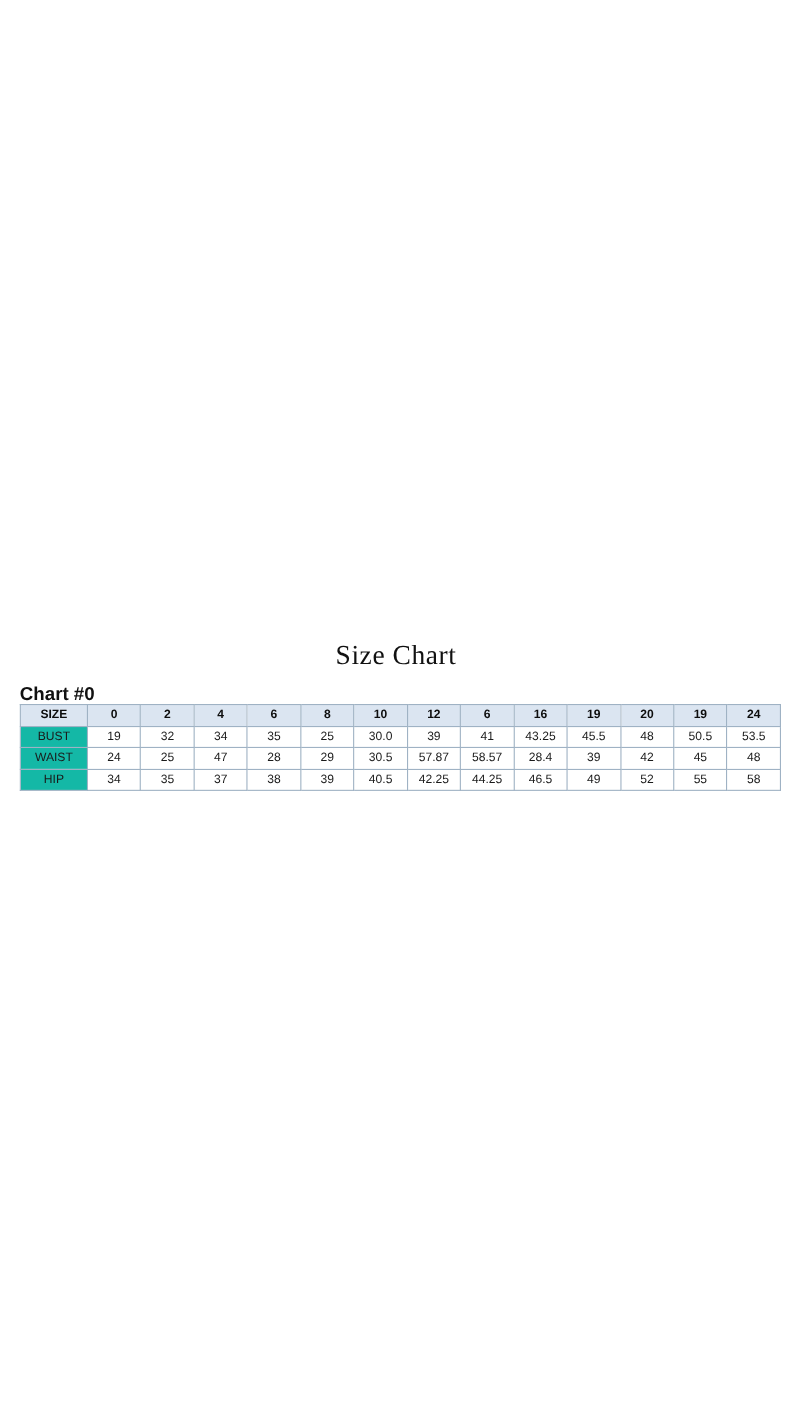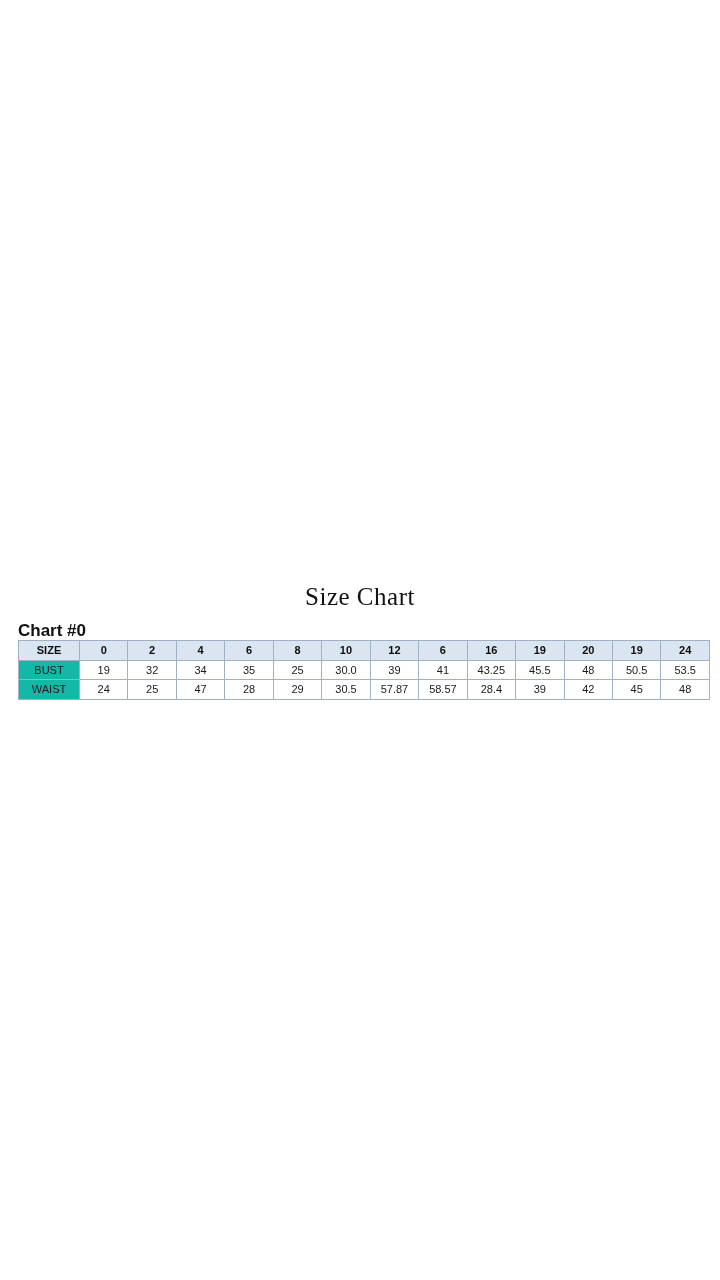--- a/index.html
+++ b/index.html
@@ -120,15 +120,31 @@
         <td>29</td>
         <td>30.5</td>
         <td>57.87</td>
         <td>58.57</td>
         <td>28.4</td>
         <td>39</td>
         <td>42</td>
         <td>45</td>
         <td>48</td>
       </tr>
+      <tr>
+        <td class="col-first row-head">HIP</td>
+        <td>34</td>
+        <td>35</td>
+        <td>37</td>
+        <td>38</td>
+        <td>39</td>
+        <td>40.5</td>
+        <td>42.25</td>
+        <td>44.25</td>
+        <td>46.5</td>
+        <td>49</td>
+        <td>52</td>
+        <td>55</td>
+        <td>58</td>
+      </tr>
     </tbody>
   </table>
 </div>
 
 </body></html>

